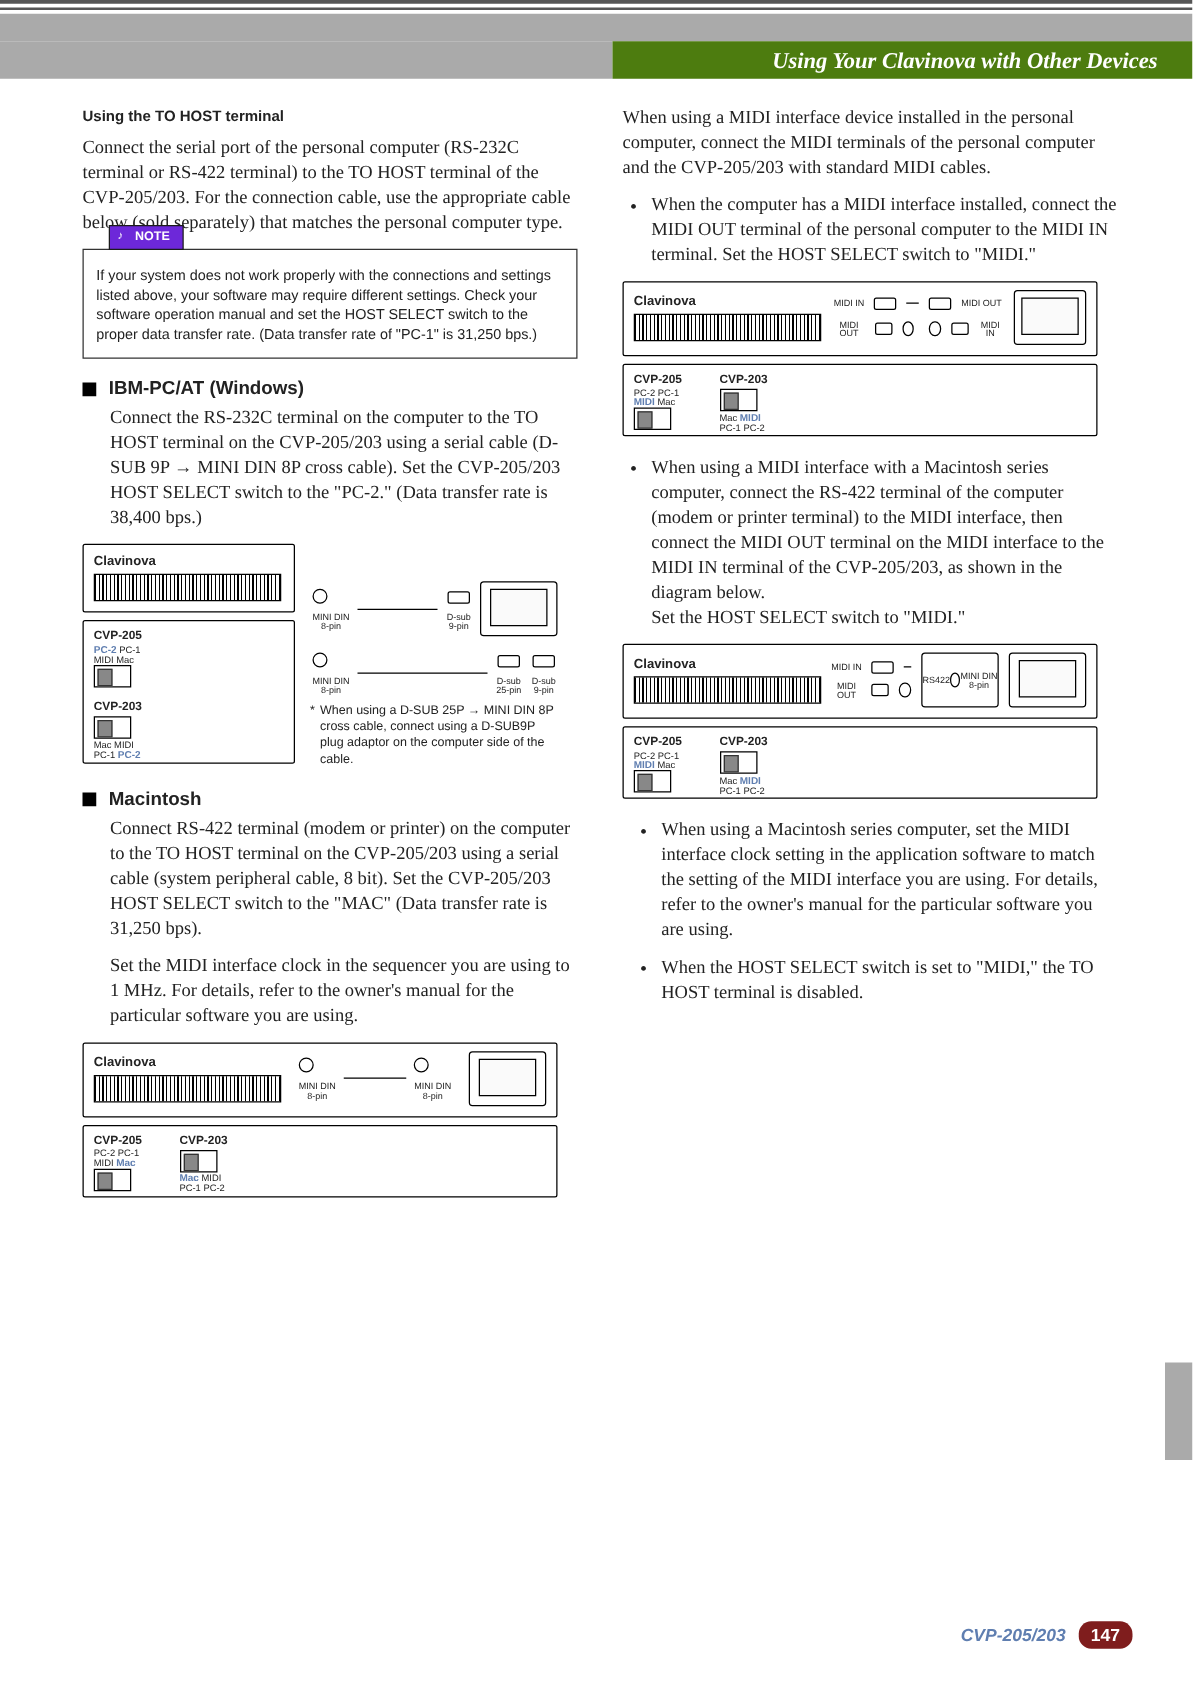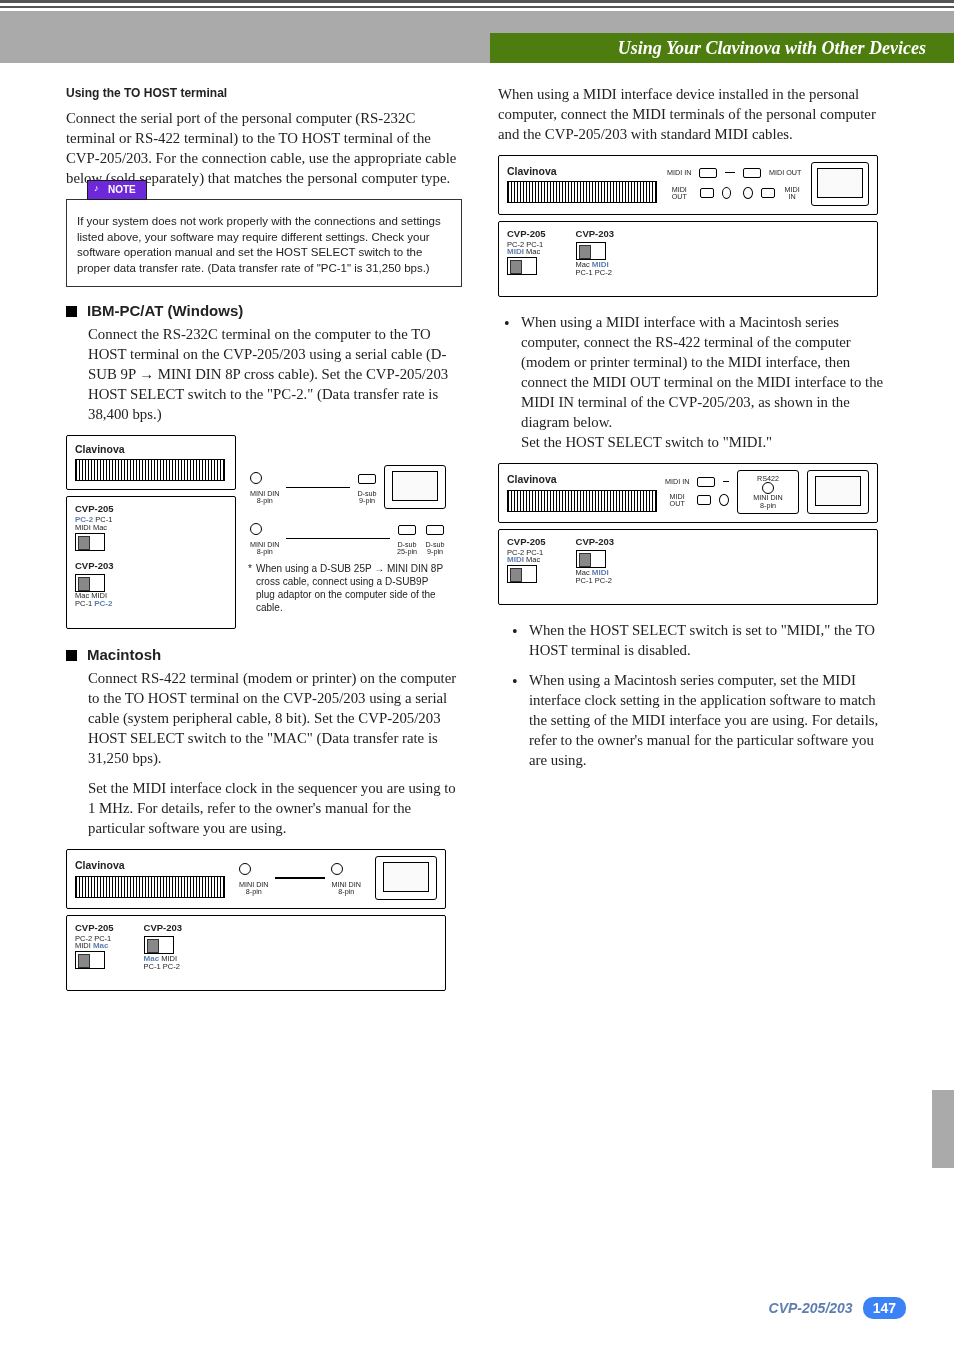--- a/index.html
+++ b/index.html
@@ -75,47 +75,47 @@
     font-family: Arial, Helvetica, sans-serif;
   }
   .dia-top { border: 1.2px solid #000; border-radius: 2px; padding: 6px 8px 8px 8px; }
   .dia-title { text-align: left; font-weight: bold; font-size: 10.5px; margin-bottom: 3px; }
   .keyboard {
     border: 1.2px solid #000; height: 22px; width: 150px;
     background: repeating-linear-gradient(90deg, #000 0, #000 1px, #fff 1px, #fff 3px);
   }
   .screen { width: 62px; height: 44px; border: 1.2px solid #000; border-radius: 3px; }
   .screen-inner { width: 46px; height: 30px; border: 1.2px solid #000; margin: 5px auto; background: #fafafa; }
-  .dia-bottom { border: 1.2px solid #000; border-radius: 2px; padding: 6px 8px 20px 8px; margin-top: 6px; }
+  .dia-bottom { border: 1.2px solid #000; border-radius: 2px; padding: 6px 8px 2px 8px; margin-top: 6px; }
   .cvp-row { display: flex; gap: 30px; align-items: flex-start; }
   .cvp-block .label { font-weight: bold; font-size: 9.5px; }
   .switch { width: 30px; height: 18px; border: 1.2px solid #000; display:inline-block; vertical-align:middle; }
   .switch::after { content: ""; display:block; width:10px; height:12px; background:#888; margin:2px; border:1px solid #333;}
   .smalllabel { font-size: 7.5px; line-height: 1.0; }
   .bold-tiny { font-weight: bold; color: #5f7eb0; font-size: 8px; }
   .port { display:inline-block; width:18px; height:10px; border:1px solid #000; border-radius:2px; margin:0 2px; }
   .conn { display:inline-block; width:12px; height:12px; border:1.2px solid #000; border-radius:50%;
     background: radial-gradient(circle at 50% 50%, #fff 0, #fff 40%, #fff 40%); }
   .connlabel { font-size: 7.2px; text-align:center; line-height:1.0; }
   .row { display:flex; align-items:center; gap:6px; }
-  .midi-box { width: 62px; height: 44px; border: 1.2px solid #000; border-radius: 3px; display:flex; flex-direction:column; justify-content: space-around; align-items: center; padding:4px 0;}
+  .midi-box { width: 62px; height: 44px; border: 1.2px solid #000; border-radius: 3px; display:flex; flex-direction:row; justify-content: space-around; align-items: center; padding:4px 0;}
   .dia-note {
     font-size: 10px; line-height: 1.3; padding-left: 6px;
   }
   .dia-note .star { float:left; margin-left:-8px; }
   .flexwrap { display:flex; gap:14px; align-items:flex-start; }
 
   .footer {
     position: absolute; bottom: 32px; right: 48px;
     display: flex; align-items: center; gap: 10px;
     font-family: "Verdana","Helvetica",sans-serif;
   }
   .footer .model { font-style: italic; font-weight: bold; color: #5f7eb0; font-size: 14px; }
   .footer .pagepill {
-    background: #3b82f6; color: #fff; font-weight: bold; padding: 3px 10px; border-radius: 10px; font-size: 14px;
+    background: #7f1d1d; color: #fff; font-weight: bold; padding: 3px 10px; border-radius: 10px; font-size: 14px;
   }
   .sidetab {
     position: absolute; right: 0; top: 1090px; width: 22px; height: 78px; background: #aaa;
   }
 </style>
 </head>
 <body>
 
 <div class="topline"></div>
 <div class="topline"></div>
@@ -241,20 +241,24 @@
           </div>
         </div>
       </div>
     </div>
 
   </div>
 
   <div class="col">
     <p class="para">When using a MIDI interface device installed in the personal computer, connect the MIDI terminals of the personal computer and the CVP-205/203 with standard MIDI cables.</p>
 
+    <div class="bullet">
+      <div class="dot"></div>
+      <div class="txt">When the computer has a MIDI interface installed, connect the MIDI OUT terminal of the personal computer to the MIDI IN terminal. Set the HOST SELECT switch to "MIDI."</div>
+    </div>
 
     <div class="diagram">
       <div class="dia-top" style="display:flex;gap:10px;align-items:center">
         <div>
           <div class="dia-title">Clavinova</div>
           <div class="keyboard"></div>
         </div>
         <div style="flex:1">
           <div class="row">
             <div class="connlabel">MIDI IN</div>
@@ -342,25 +346,25 @@
             <span class="switch"></span>
             <div class="smalllabel"><span>Mac</span> <span class="bold-tiny">MIDI</span></div>
             <div class="smalllabel"><span>PC-1</span> <span>PC-2</span></div>
           </div>
         </div>
       </div>
     </div>
 
     <div class="bullet sublist">
       <div class="dot"></div>
-      <div class="txt">When the HOST SELECT switch is set to "MIDI," the TO HOST terminal is disabled.</div>
+      <div class="txt">When using a Macintosh series computer, set the MIDI interface clock setting in the application software to match the setting of the MIDI interface you are using. For details, refer to the owner's manual for the particular software you are using.</div>
     </div>
     <div class="bullet sublist">
       <div class="dot"></div>
-      <div class="txt">When using a Macintosh series computer, set the MIDI interface clock setting in the application software to match the setting of the MIDI interface you are using. For details, refer to the owner's manual for the particular software you are using.</div>
+      <div class="txt">When the HOST SELECT switch is set to "MIDI," the TO HOST terminal is disabled.</div>
     </div>
 
   </div>
 </div>
 
 <div class="sidetab"></div>
 
 <div class="footer">
   <span class="model">CVP-205/203</span>
   <span class="pagepill">147</span>

